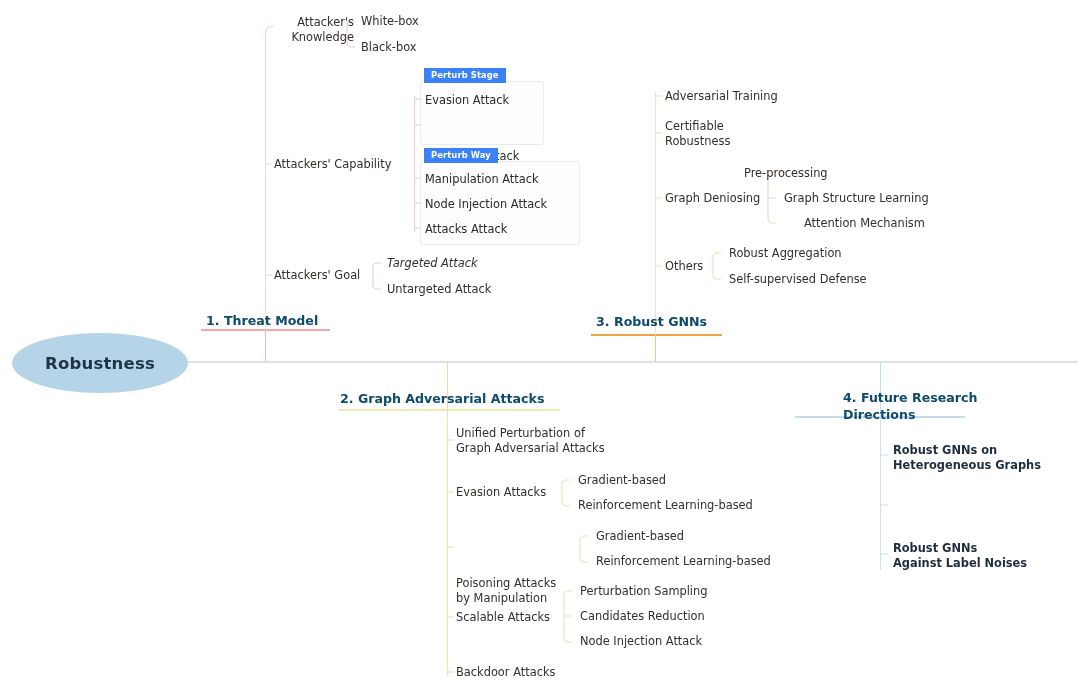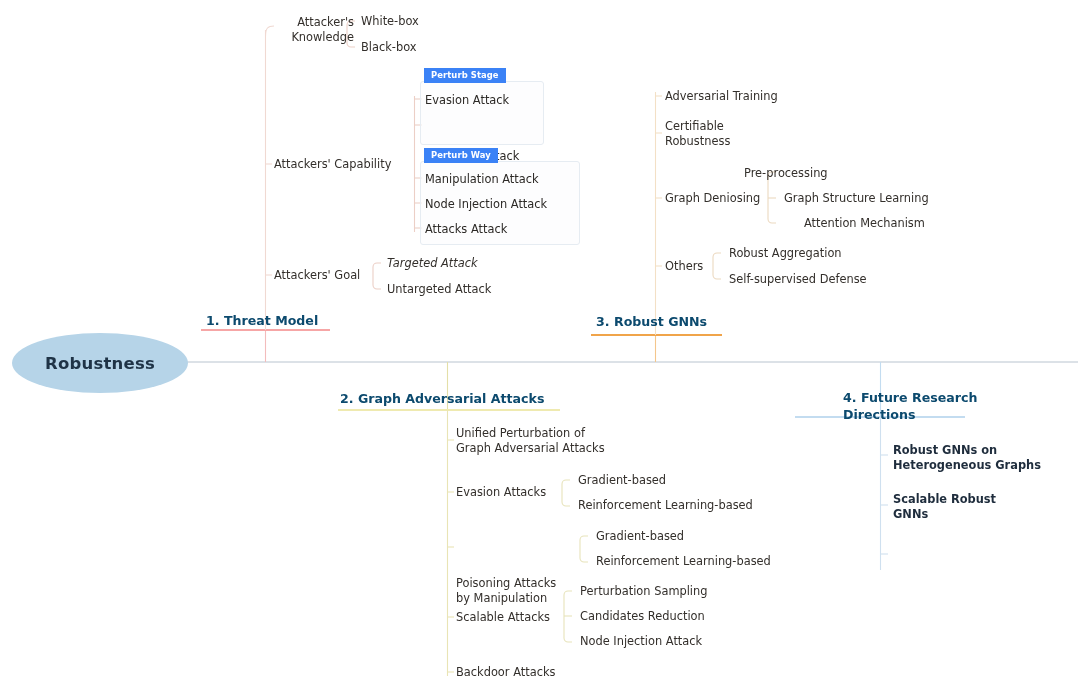--- a/index.html
+++ b/index.html
@@ -219,16 +219,16 @@
 
   <div class="node lvl1" style="left:665px; top:259px;">Others</div>
   <div class="node lvl2" style="left:729px; top:246px;">Robust Aggregation</div>
   <div class="node lvl2" style="left:729px; top:272px;">Self-supervised Defense</div>
 
   <div class="section-title" style="left:815px; top:390px;margin-left:28px;">4. Future Research
 Directions</div>
 
   <div class="node blue" style="left:893px; top:443px;">Robust GNNs on
 Heterogeneous Graphs</div>
-  <div class="node blue" style="left:893px; top:492px;">Scalable Robust
-GNNs</div>
+  <div class="node blue" style="left:893px; top:541px;">Robust GNNs
+Against Label Noises</div>
 
 </div>
 
 </body></html>

